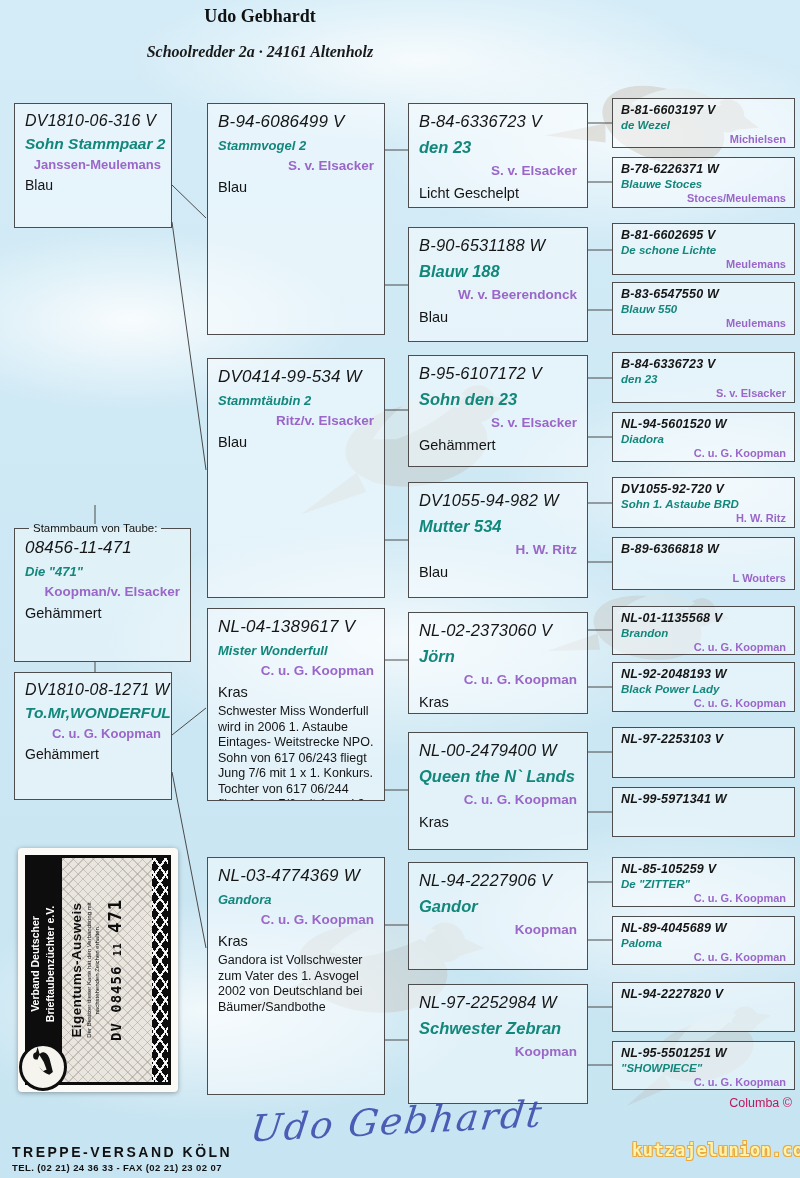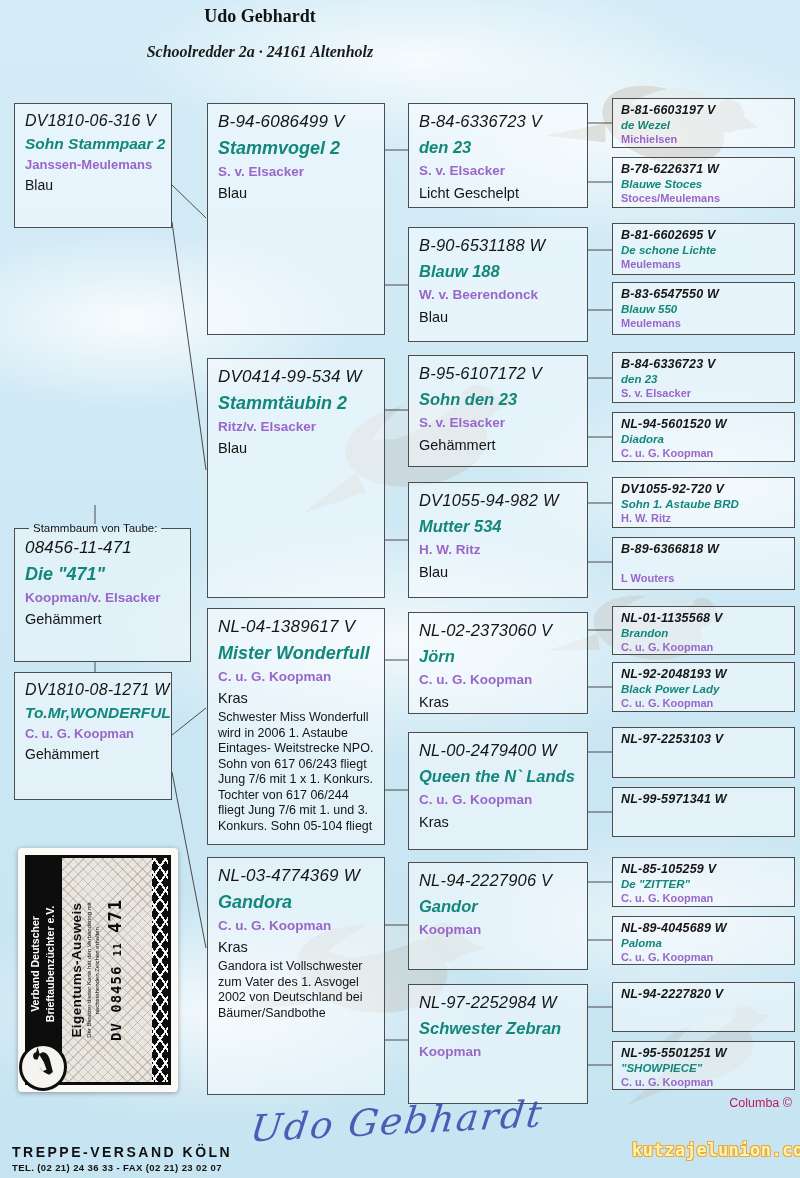--- a/index.html
+++ b/index.html
@@ -19,22 +19,22 @@
   .bg-decor{position:absolute;left:0;top:0;z-index:0;}
   .connectors{position:absolute;left:0;top:0;z-index:1;}
   .hdr{position:absolute;left:30px;top:6px;width:460px;text-align:center;z-index:2;}
   .hdr-name{font-family:"Liberation Serif",serif;font-weight:bold;font-size:18px;color:#111;}
   .hdr-addr{font-style:italic;font-weight:600;font-size:16px;color:#1a1a1a;margin-top:16px;font-family:Liberation Serif, serif;}
   .hdr-phone{font-weight:bold;font-size:12px;color:#222;margin-top:14px;letter-spacing:.5px;}
 
   .pbox{position:absolute;box-sizing:border-box;border:1px solid #4d4d4d;
     background:rgba(252,254,255,.5);padding:8px 10px 18px;overflow:hidden;z-index:2;}
   .ring{font-style:italic;font-size:17px;color:#151515;white-space:nowrap;margin-bottom:6px;letter-spacing:.2px;}
-  .pname{font-weight:bold;font-style:italic;font-size:18px;color:#12877b;white-space:nowrap;margin-bottom:5px;}
-  .breeder{font-weight:bold;font-size:13.5px;color:#9a67c9;margin-bottom:6px;white-space:nowrap;}
+  .pname{font-weight:bold;font-style:italic;font-size:13px;color:#12877b;white-space:nowrap;margin-bottom:5px;}
+  .breeder{font-weight:bold;font-size:13.5px;color:#9a67c9;margin-bottom:6px;white-space:nowrap;text-align:right;}
   .cline{font-size:14.5px;color:#141414;margin-bottom:4px;}
   .notes{font-size:12.5px;color:#141414;line-height:1.24;white-space:pre-wrap;margin-top:3px;}
 
   .g1 .ring{font-size:16px;margin-bottom:5px;}
   .g1 .pname{font-size:15.5px;margin-bottom:4px;}
   .g1 .breeder{font-size:13px;margin-bottom:5px;}
   .g1 .cline{font-size:14px;}
 
   .g3 .ring{font-size:16.5px;margin-bottom:7px;}
   .g3 .pname{font-size:16.5px;margin-bottom:6px;}
@@ -176,21 +176,21 @@
   <div class="pname">Stammvogel 2</div>
   <div class="breeder">S. v. Elsacker</div>
   <div class="cline">Blau</div>
 </div>
 <div class="pbox g2" style="left:207px;top:358px;width:178px;height:240px">
   <div class="ring">DV0414-99-534 W</div>
   <div class="pname">Stammtäubin 2</div>
   <div class="breeder">Ritz/v. Elsacker</div>
   <div class="cline">Blau</div>
 </div>
-<div class="pbox g2" style="left:207px;top:608px;width:178px;height:237px">
+<div class="pbox g2" style="left:207px;top:608px;width:178px;height:193px">
   <div class="ring">NL-04-1389617 V</div>
   <div class="pname">Mister Wonderfull</div>
   <div class="breeder">C. u. G. Koopman</div>
   <div class="cline">Kras</div>
   <div class="notes">Schwester Miss Wonderfull
 wird in 2006 1. Astaube
 Eintages- Weitstrecke NPO.
 Sohn von 617 06/243 fliegt
 Jung 7/6 mit 1 x 1. Konkurs.
 Tochter von 617 06/244

